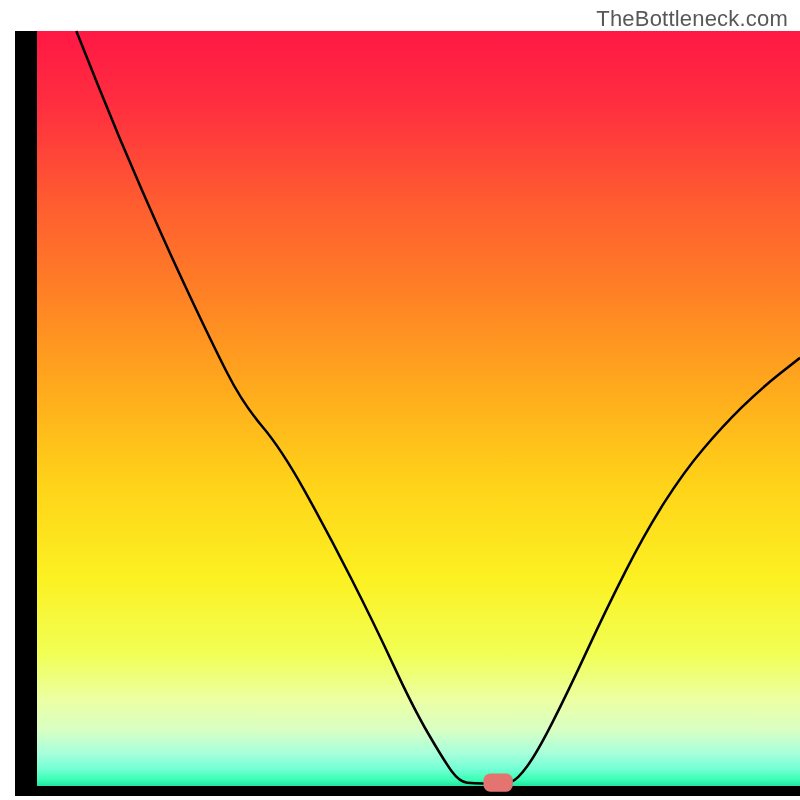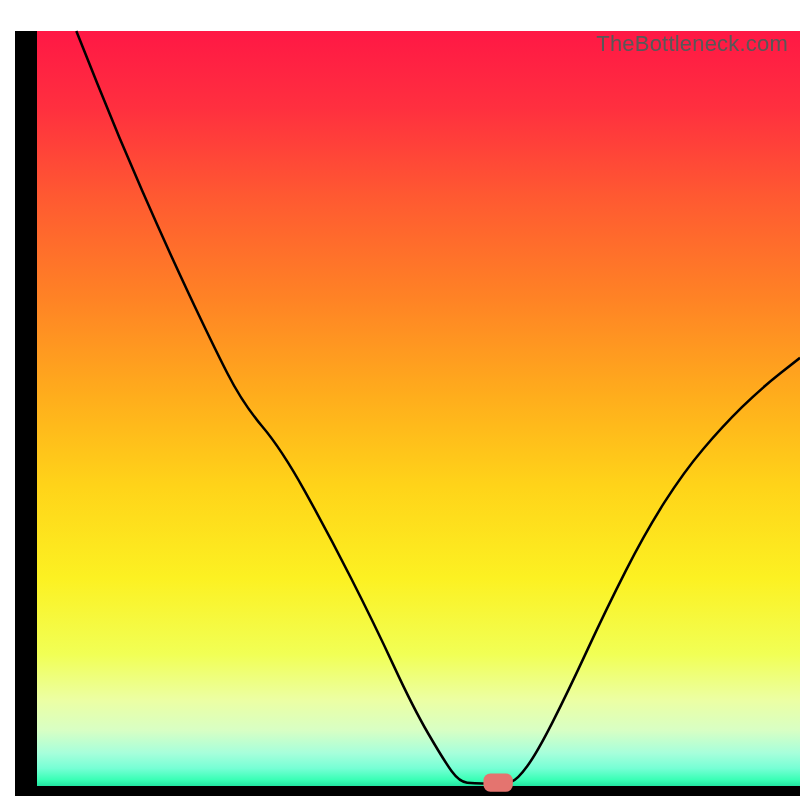--- a/index.html
+++ b/index.html
@@ -15,21 +15,20 @@
   }
   .watermark {
     position: absolute;
     top: 6px;
     right: 12px;
     color: #585858;
     font-size: 22px;
     font-weight: 500;
     z-index: 5;
     letter-spacing: 0.2px;
-    margin-top: 25px;
   }
   svg {
     display: block;
   }
 </style>
 </head>
 <body>
 
 <div class="chart-container">
   <div class="watermark">TheBottleneck.com</div>

